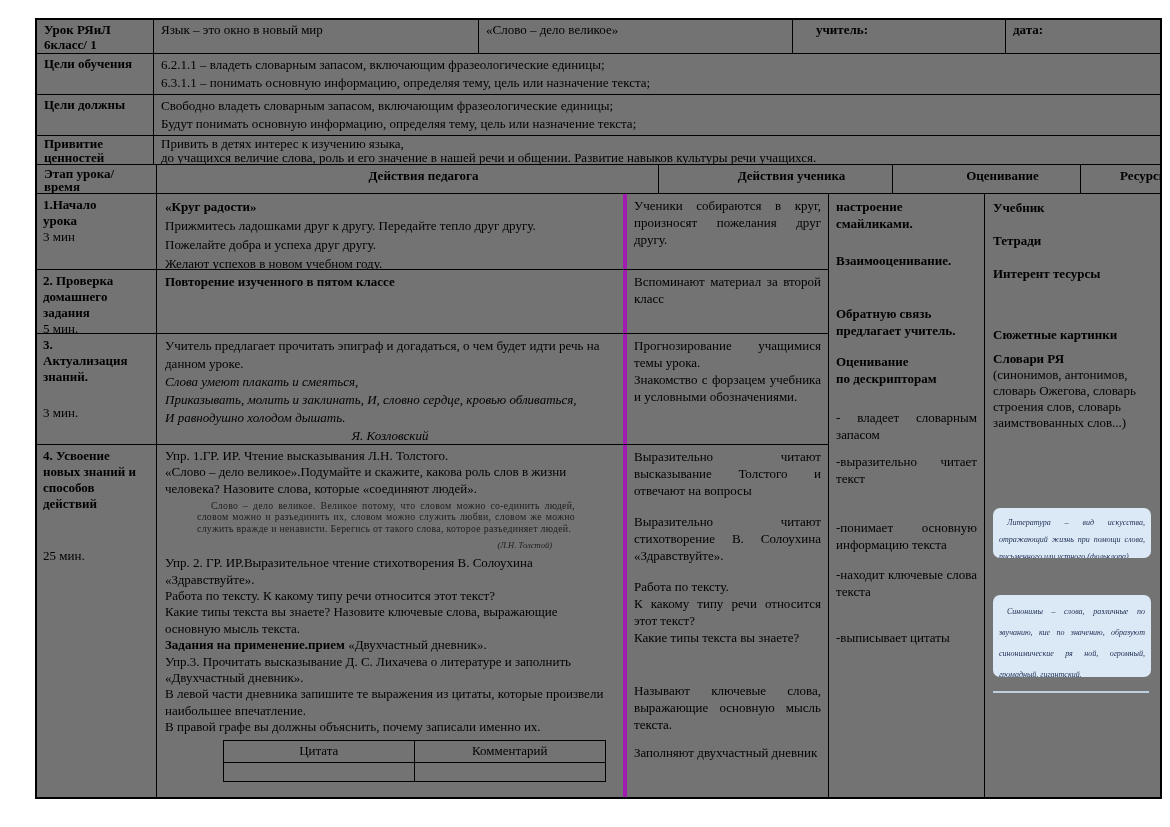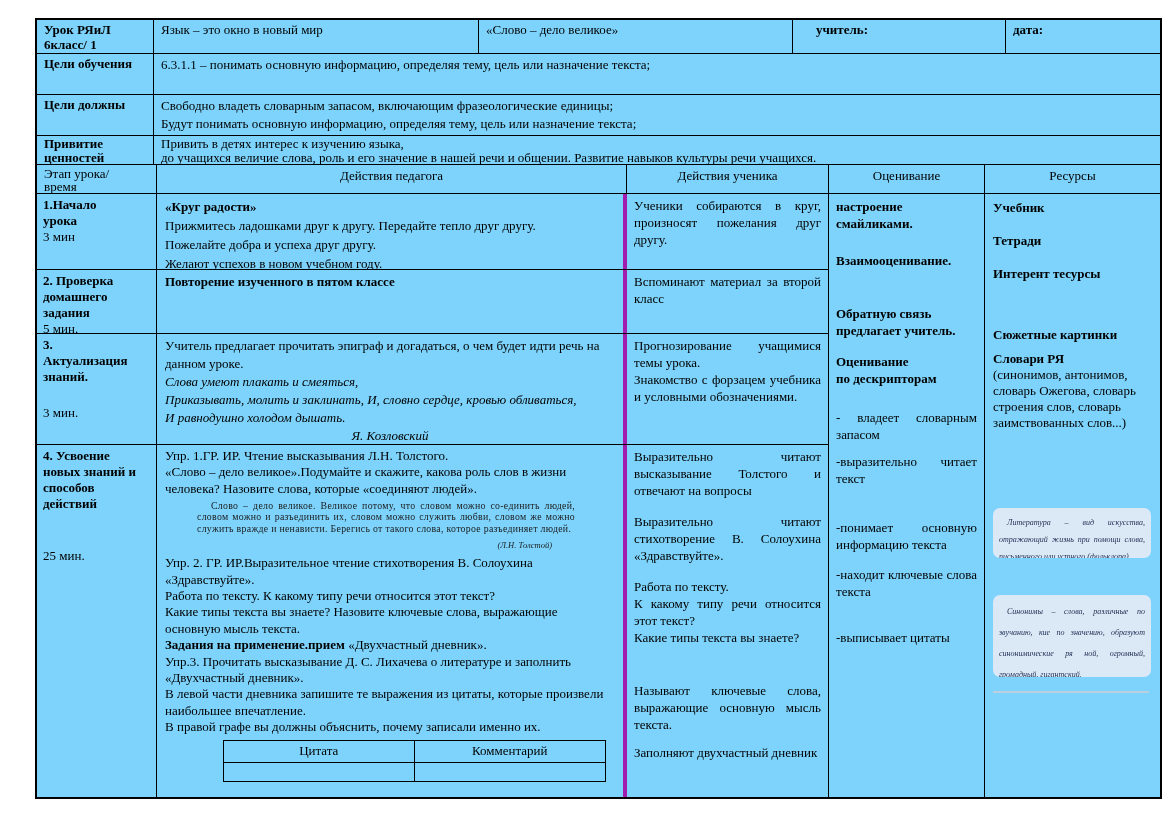--- a/index.html
+++ b/index.html
@@ -1,20 +1,20 @@
 <!DOCTYPE html>
 <html><head>
 <meta charset="utf-8">
 <style>
   * { box-sizing: border-box; margin: 0; padding: 0; }
   html,body { width: 1170px; height: 827px; background: #ffffff; }
   body { position: relative; font-family: "Liberation Serif", serif; color: #000; font-size: 13px; }
 
   .tbl { position: absolute; left: 35px; top: 18px; width: 1127px; height: 781px;
-         border: 2px solid #000; display: flex; flex-direction: column; background: #7dd3fc; }
+         border: 2px solid #000; display: flex; flex-direction: column; background: #737373; }
   .row { display: flex; border-bottom: 1px solid #000; flex: none; }
   .c { border-right: 1px solid #000; padding: 2px 7px; overflow: hidden; }
   .c:last-child { border-right: none; }
   .b { font-weight: bold; }
   .i { font-style: italic; }
   .pre { white-space: pre-line; }
   .j { text-align: justify; }
 
   
   .r-top { height: 34px; }
@@ -26,21 +26,21 @@
 
   .r-obj, .r-goal { height: 41px; }
   .lbl { width: 117px; font-weight: bold; }
   .wide { flex: 1; }
   .ln18 { line-height: 18px; }
   .r-val { height: 29px; }
   .r-val .lbl { line-height: 14px; padding-top: 1px; }
   .r-val .wide { line-height: 14px; padding-top: 1px; }
 
   
-  .r-head { height: 29px; font-weight: normal; }
+  .r-head { height: 29px; font-weight: bold; gap: 32px; }
   .r-head .ch1 { width: 120px; line-height: 13px; padding-top: 2px; }
   .r-head .chc { text-align: center; padding-top: 3px; }
   .r-head .ch2 { width: 470px; }
   .r-head .ch3 { width: 202px; }
   .r-head .ch4 { width: 156px; }
   .r-head .ch5 { flex: 1; }
 
   
   .main { flex: 1; display: flex; border-bottom: none; }
   .main-left { width: 792px; display: flex; flex-direction: column; border-right: 1px solid #000; }
@@ -125,20 +125,21 @@
       <div>учитель:</div>
     </div>
     <div class="c c5 b">
       <div>дата:</div>
     </div>
   </div>
 
   <div class="row r-obj">
     <div class="c lbl">Цели обучения</div>
     <div class="c wide ln18">
+      <div>6.2.1.1 –  владеть словарным  запасом, включающим фразеологические  единицы;</div>
       <div>6.3.1.1 –  понимать  основную  информацию, определяя тему,  цель  или  назначение текста;</div>
     </div>
   </div>
 
   <div class="row r-goal">
     <div class="c lbl">Цели должны</div>
     <div class="c wide ln18">
       <div>Свободно   владеть словарным  запасом, включающим фразеологические  единицы;</div>
       <div>Будут понимать  основную  информацию, определяя тему,  цель  или  назначение текста;</div>
     </div>

